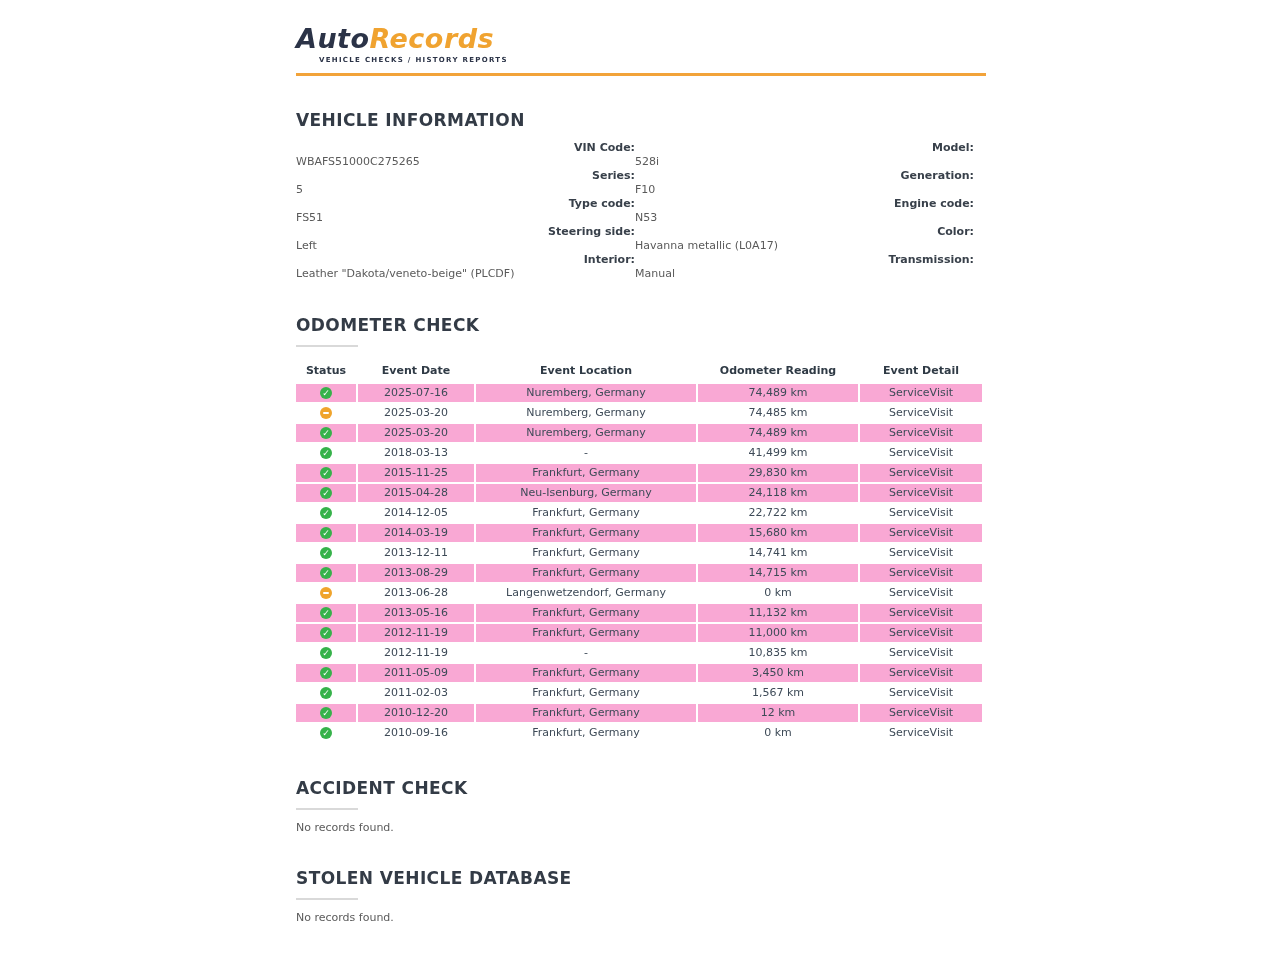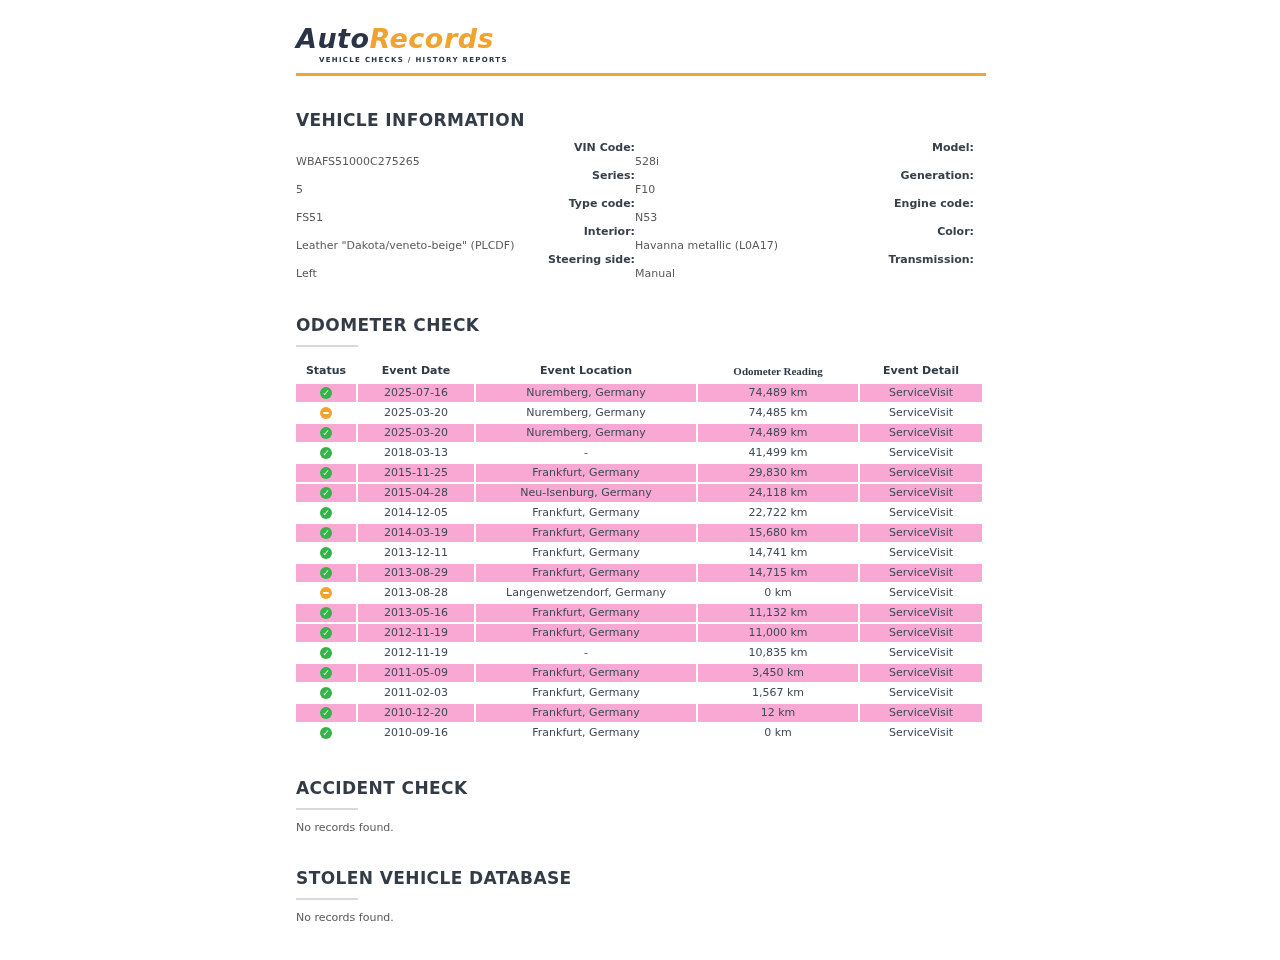--- a/index.html
+++ b/index.html
@@ -26,21 +26,21 @@
   .info-value { font-size: 11px; color: #5a5a5a; line-height: 14px; }
 
   
   table.odo { border-collapse: separate; border-spacing: 2px 2px; width: 690px; margin-left: -2px; font-size: 11px; }
   table.odo th { font-weight: bold; color: #2f3a45; padding: 4px 0 5px 0; text-align: center; }
   table.odo td { text-align: center; padding: 2px 0 3px 0; color: #3d4a57; height: 17px; vertical-align: middle; }
   tr.alt td { background: #f9a8d4; }
   th.col-status { width: 60px; }
   th.col-date { width: 116px; }
   th.col-location { width: 220px; }
-  th.col-odometer { width: 160px; font-family: Liberation Serif, serif; }
+  th.col-odometer { width: 160px; }
   th.col-detail { width: 122px; }
 
   .status-icon { display: inline-block; width: 12px; height: 12px; border-radius: 50%; position: relative; vertical-align: middle; }
   .status-icon.ok { background: #36b24a; }
   .status-icon.warn { background: #f0a42c; }
   .status-icon.ok::after { content: "✓"; position: absolute; left: 0; top: 0; width: 12px; line-height: 12px; font-size: 9px; color: #ffffff; font-weight: bold; text-align: center; }
   .status-icon.warn::after { content: ""; position: absolute; left: 3px; top: 5px; width: 6px; height: 2px; background: #ffffff; border-radius: 1px; }
 
   .empty-text { font-size: 11px; color: #5a5a5a; margin: 0; }
 </style>
@@ -65,26 +65,26 @@
           </div>
           <div class="info-field">
             <div class="info-label">Series:</div>
             <div class="info-value">5</div>
           </div>
           <div class="info-field">
             <div class="info-label">Type code:</div>
             <div class="info-value">FS51</div>
           </div>
           <div class="info-field">
+            <div class="info-label">Steering side:</div>
+            <div class="info-value">Left</div>
+          </div>
+          <div class="info-field">
             <div class="info-label">Interior:</div>
             <div class="info-value">Leather "Dakota/veneto-beige" (PLCDF)</div>
-          </div>
-          <div class="info-field">
-            <div class="info-label">Steering side:</div>
-            <div class="info-value">Left</div>
           </div>
         </div>
       <div class="info-col" id="info-col-right">
           <div class="info-field">
             <div class="info-label">Model:</div>
             <div class="info-value">528i</div>
           </div>
           <div class="info-field">
             <div class="info-label">Generation:</div>
             <div class="info-value">F10</div>
@@ -184,21 +184,21 @@
           </tr>
           <tr class="alt">
             <td><span class="status-icon ok"></span></td>
             <td>2013-08-29</td>
             <td>Frankfurt, Germany</td>
             <td>14,715 km</td>
             <td>ServiceVisit</td>
           </tr>
           <tr>
             <td><span class="status-icon warn"></span></td>
-            <td>2013-08-28</td>
+            <td>2013-06-28</td>
             <td>Langenwetzendorf, Germany</td>
             <td>0 km</td>
             <td>ServiceVisit</td>
           </tr>
           <tr class="alt">
             <td><span class="status-icon ok"></span></td>
             <td>2013-05-16</td>
             <td>Frankfurt, Germany</td>
             <td>11,132 km</td>
             <td>ServiceVisit</td>

